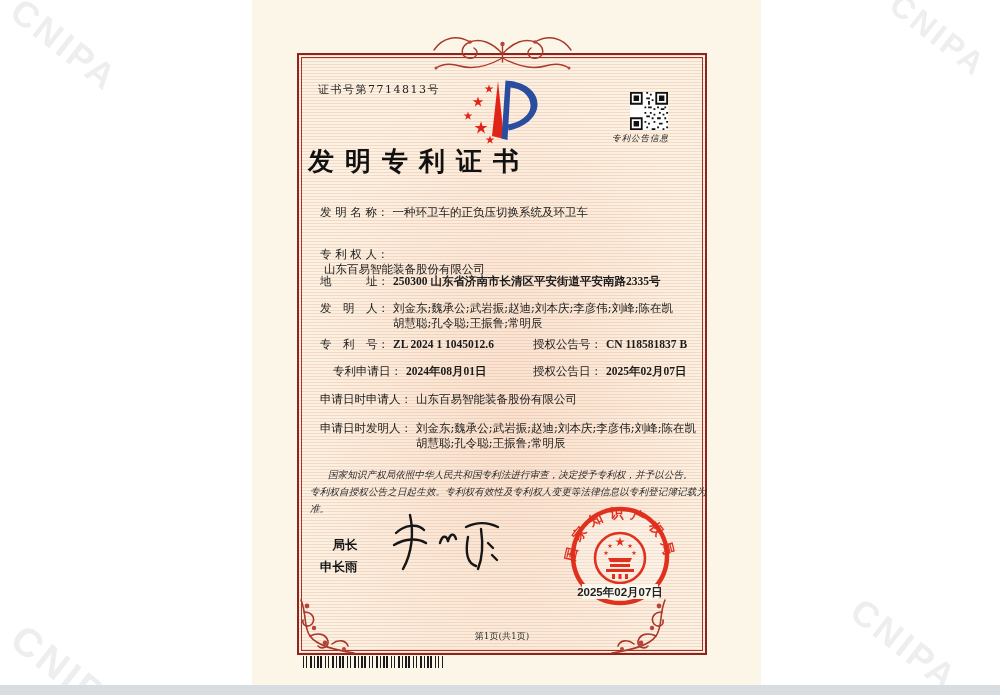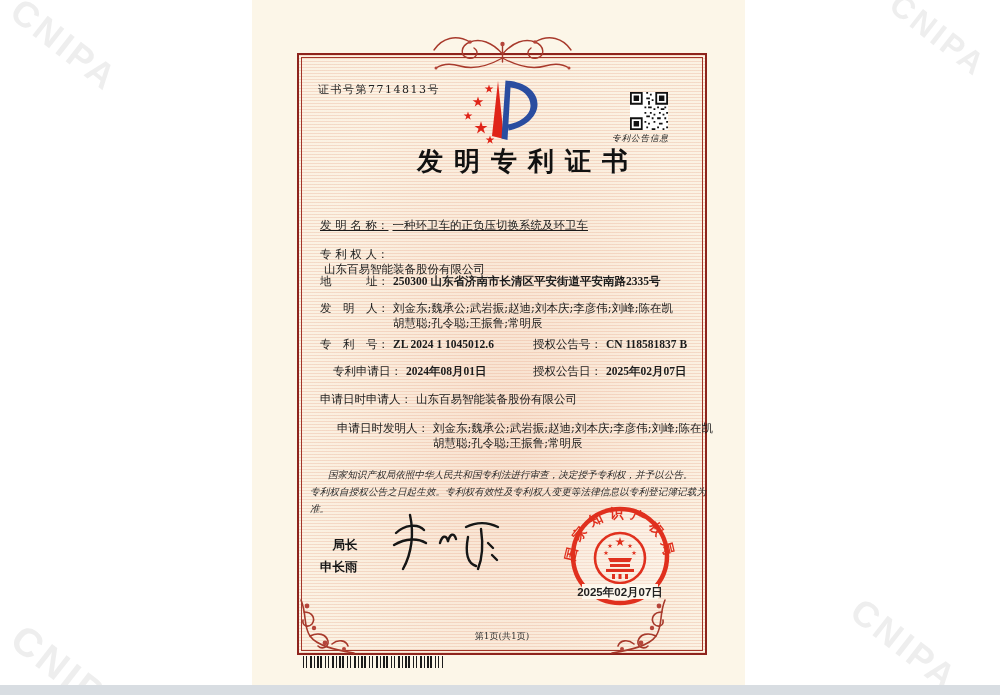--- a/index.html
+++ b/index.html
@@ -1,39 +1,39 @@
 <!DOCTYPE html>
 <html><head>
 <meta charset="utf-8">
 <style>
   html,body{margin:0;padding:0;background:#ffffff;}
   .stage{position:relative;width:1000px;height:695px;background:#ffffff;overflow:hidden;
          font-family:"DejaVu Serif","Liberation Serif",serif;}
   
-  .page{position:absolute;left:252px;top:0;width:493px;height:685px;background:#fcf6e8;}
+  .page{position:absolute;left:252px;top:0;width:493px;height:685px;background:#fcf6e8;padding-left:16px;}
   .bottom-strip{position:absolute;left:0;top:685px;width:1000px;height:10px;background:#d8dde2;}
   
   .wm{position:absolute;font-family:"Liberation Sans",sans-serif;font-weight:700;
       transform:rotate(38deg);transform-origin:left top;letter-spacing:3px;pointer-events:none;user-select:none;}
   .wm-gray{color:rgba(60,60,60,0.085);}
   .wm-beige{color:rgba(120,96,50,0.10);}
   
   .frame{position:absolute;left:45px;top:53px;width:410px;height:602px;box-sizing:border-box;
          border:2.5px solid #8e241d;
          background:
            radial-gradient(ellipse at 52% 62%, rgba(238,170,140,0.28), rgba(238,170,140,0.05) 72%),
            repeating-linear-gradient(0deg, rgba(219,128,95,0.22) 0 1px, rgba(252,246,232,0) 1px 3px);}
   .frame::before{content:"";position:absolute;inset:2px;border:1px solid #a23529;pointer-events:none;}
   
   .certno{position:absolute;left:66px;top:82px;font-size:11px;letter-spacing:1.5px;color:#222;}
   .logo{position:absolute;left:203px;top:78px;}
   .qr{position:absolute;left:378px;top:92px;}
   .qr-label{position:absolute;left:360px;top:133px;width:78px;text-align:left;font-size:8.5px;
             color:#1c1c1c;font-style:italic;letter-spacing:1px;}
-  .title{position:absolute;left:45px;top:144px;width:342px;text-align:right;font-size:26px;
+  .title{position:absolute;left:45px;top:144px;width:342px;text-align:left;font-size:26px;
          font-weight:700;letter-spacing:11px;text-indent:11px;color:#111;}
   
   .row{position:absolute;display:flex;font-size:11.5px;line-height:15px;white-space:nowrap;color:#1b1b1b;}
   .row .lbl{flex:none;}
   .row .val{margin-left:4px;}
   .num{font-weight:700;font-family:"Liberation Serif","DejaVu Serif",serif;}
   .two-line .val div{white-space:nowrap;}
   
   .statement{position:absolute;left:58px;top:466px;width:396px;font-size:9.6px;line-height:17px;
              font-style:italic;color:#2b2b2b;}
@@ -153,21 +153,21 @@
         M16,16h2v2h-2z M20,16h4v2h-4z M26,18h2v2h-2z M30,16h2v2h-2z M34,18h4v2h-4z M38,16h2v2h-2z
         M16,22h2v2h-2z M22,22h2v2h-2z M26,24h2v2h-2z M32,22h2v2h-2z M36,24h2v2h-2z M40,22h2v2h-2z
         M18,26h4v2h-4z M24,28h2v2h-2z M30,28h4v2h-4z M38,28h2v2h-2z
         M16,32h2v2h-2z M20,34h2v2h-2z M26,32h2v2h-2z M32,34h4v2h-4z M40,32h2v2h-2z
         M18,38h2v2h-2z M24,40h4v2h-4z M30,38h2v2h-2z M36,40h2v2h-2z M40,38h2v2h-2z"></path>
     </svg>
     <div class="qr-label">专利公告信息</div>
 
     <div class="title">发明专利证书</div>
 
-    <div class="row" style="left:68px;top:218px;text-decoration:underline;">
+    <div class="row" style="left:68px;top:205px;">
       <span class="lbl">发 明 名 称：</span>
       <span class="val">一种环卫车的正负压切换系统及环卫车</span>
     </div>
 
     <div class="row" style="left:68px;top:247px;flex-direction:column;">
       <span class="lbl">专 利 权 人：</span>
       <span class="val">山东百易智能装备股份有限公司</span>
     </div>
 
     <div class="row" style="left:68px;top:274px;">
@@ -199,21 +199,21 @@
     <div class="row" style="left:281px;top:364px;">
       <span class="lbl">授权公告日：</span>
       <span class="val num">2025年02月07日</span>
     </div>
 
     <div class="row" style="left:68px;top:392px;">
       <span class="lbl">申请日时申请人：</span>
       <span class="val">山东百易智能装备股份有限公司</span>
     </div>
 
-    <div class="row two-line" style="left:68px;top:421px;margin-left:17px;">
+    <div class="row two-line" style="left:68px;top:421px;">
       <span class="lbl">申请日时发明人：</span>
       <span class="val">
         <div>刘金东;魏承公;武岩振;赵迪;刘本庆;李彦伟;刘峰;陈在凯</div>
         <div>胡慧聪;孔令聪;王振鲁;常明辰</div>
       </span>
     </div>
 
     <div class="statement">
       <div class="s1">国家知识产权局依照中华人民共和国专利法进行审查，决定授予专利权，并予以公告。</div>
       <div class="s2">专利权自授权公告之日起生效。专利权有效性及专利权人变更等法律信息以专利登记簿记载为准。</div>

